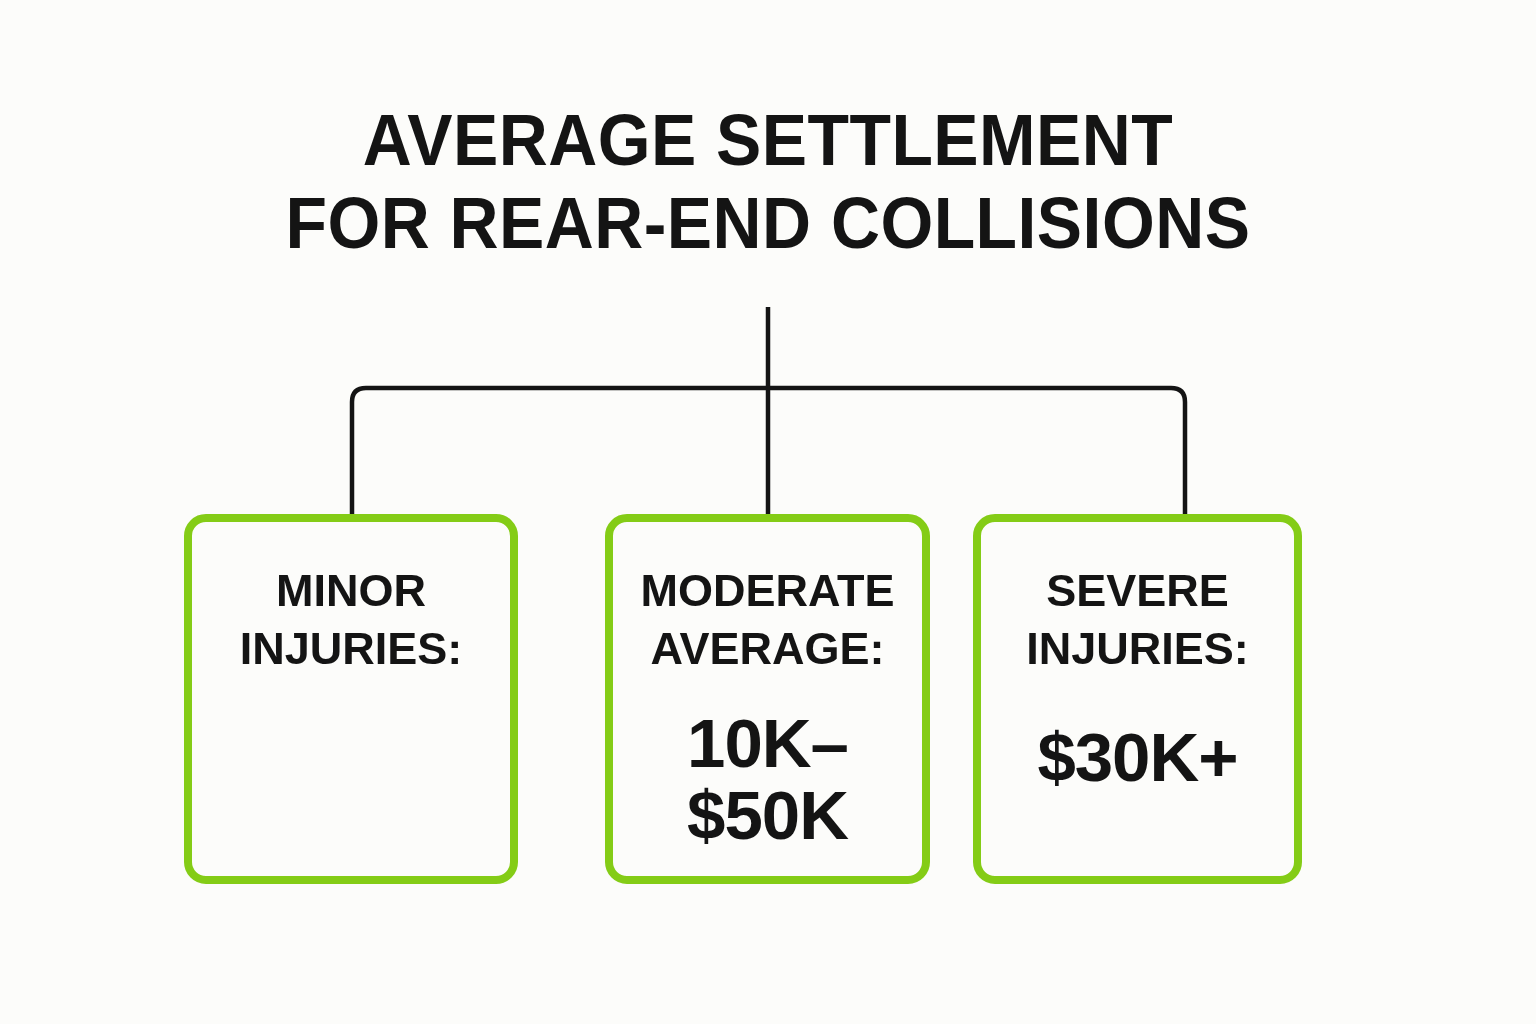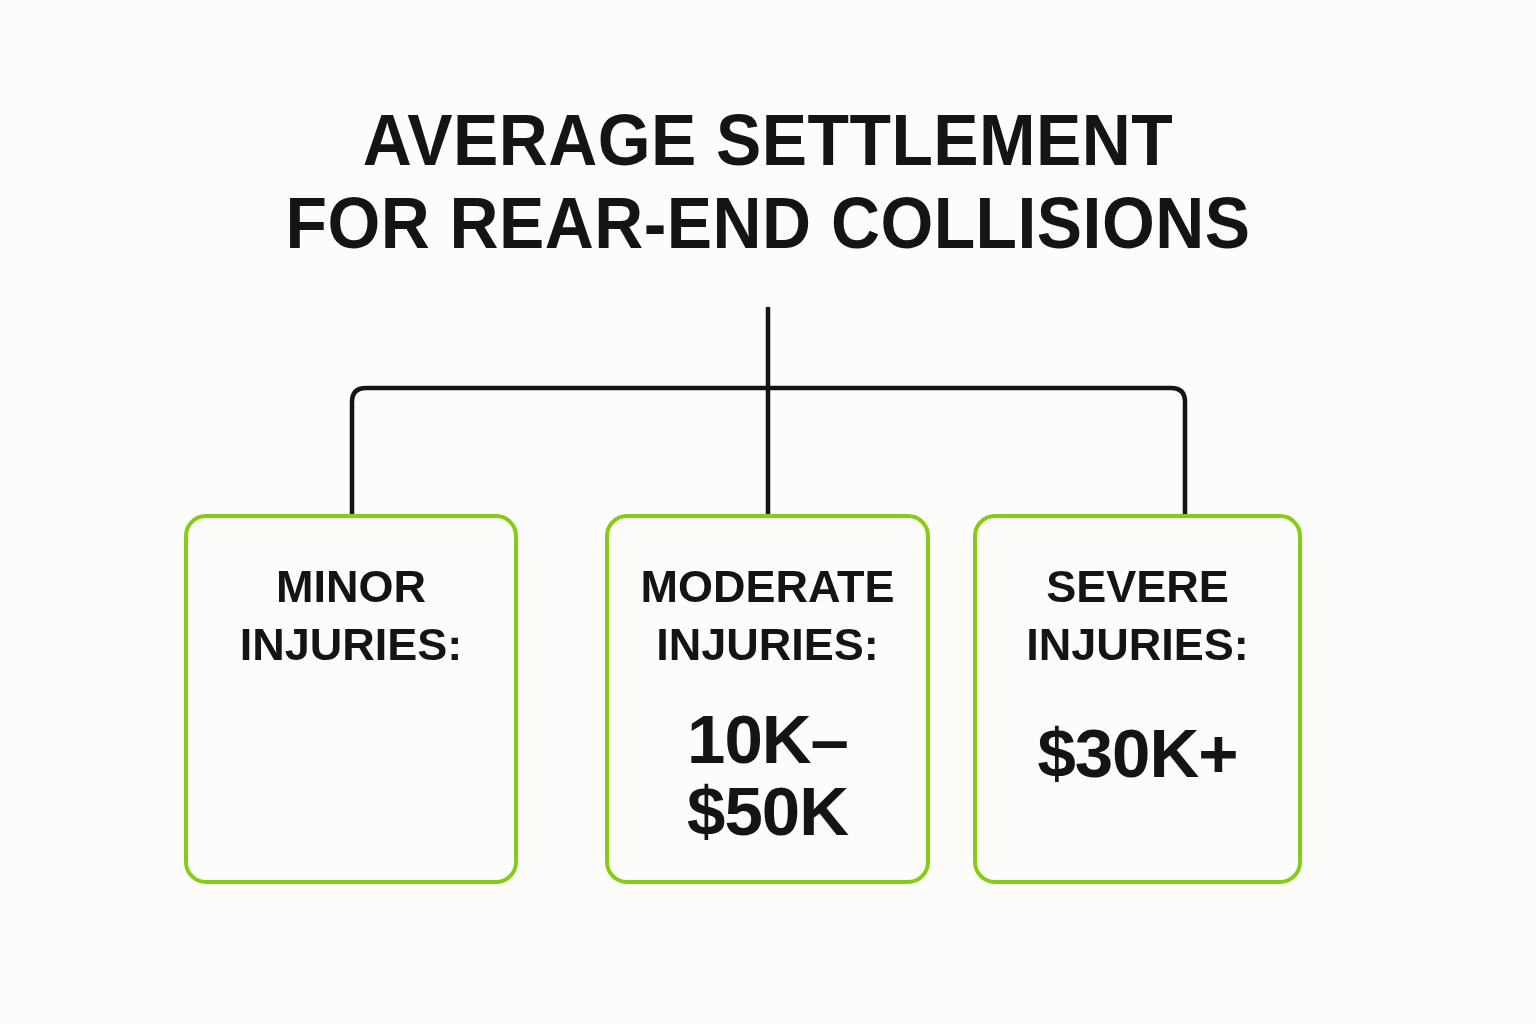--- a/index.html
+++ b/index.html
@@ -49,21 +49,21 @@
     top: 0;
     width: 1536px;
     height: 1024px;
     pointer-events: none;
   }
 
   
   .node-box {
     position: absolute;
     box-sizing: border-box;
-    border: 4px solid #84cc16;
+    border: 8px solid #84cc16;
     border-radius: 22px;
     background: #fcfcfa;
     display: flex;
     flex-direction: column;
     align-items: center;
   }
   .node-box.box-1 { left: 184px; top: 514px; width: 334px; height: 370px; }
   .node-box.box-2 { left: 605px; top: 514px; width: 325px; height: 370px; }
   .node-box.box-3 { left: 973px; top: 514px; width: 329px; height: 370px; }
 
@@ -110,21 +110,21 @@
     <path d="M 768 388 L 768 514" fill="none" stroke="#141414" stroke-width="4.5" stroke-linecap="butt"></path>
   </svg>
 
   <div class="node-box box-1">
     <div class="node-label">MINOR
 INJURIES:</div>
   </div>
 
   <div class="node-box box-2">
     <div class="node-label">MODERATE
-INJURIES:</div>
+AVERAGE:</div>
     <div class="node-value">10K–
 $50K</div>
   </div>
 
   <div class="node-box box-3">
     <div class="node-label">SEVERE
 INJURIES:</div>
     <div class="node-value">$30K+</div>
   </div>
 

